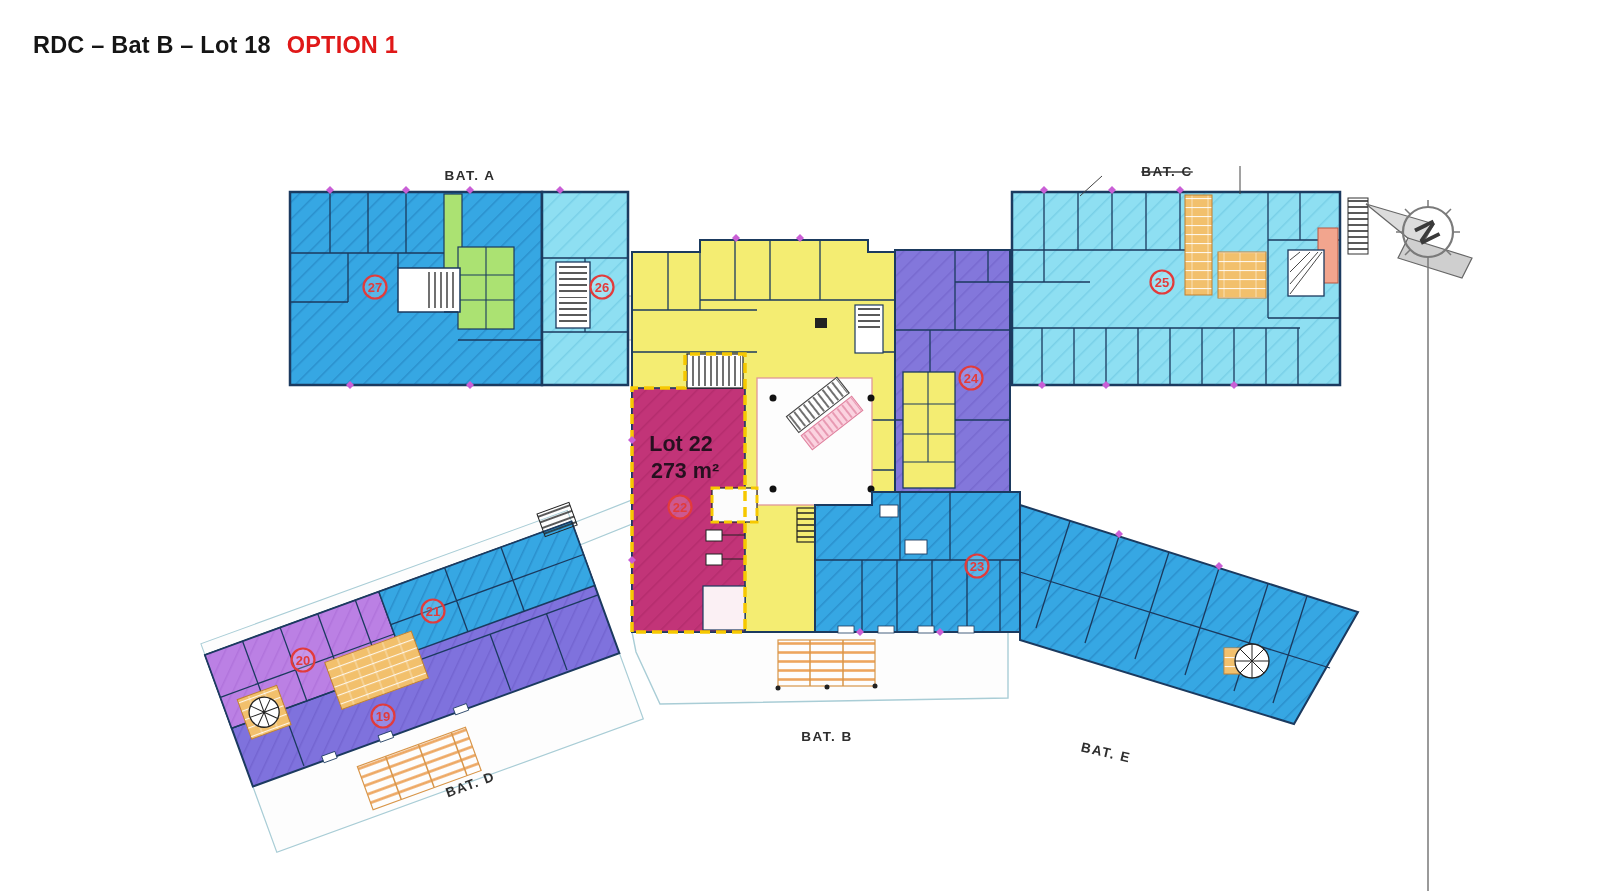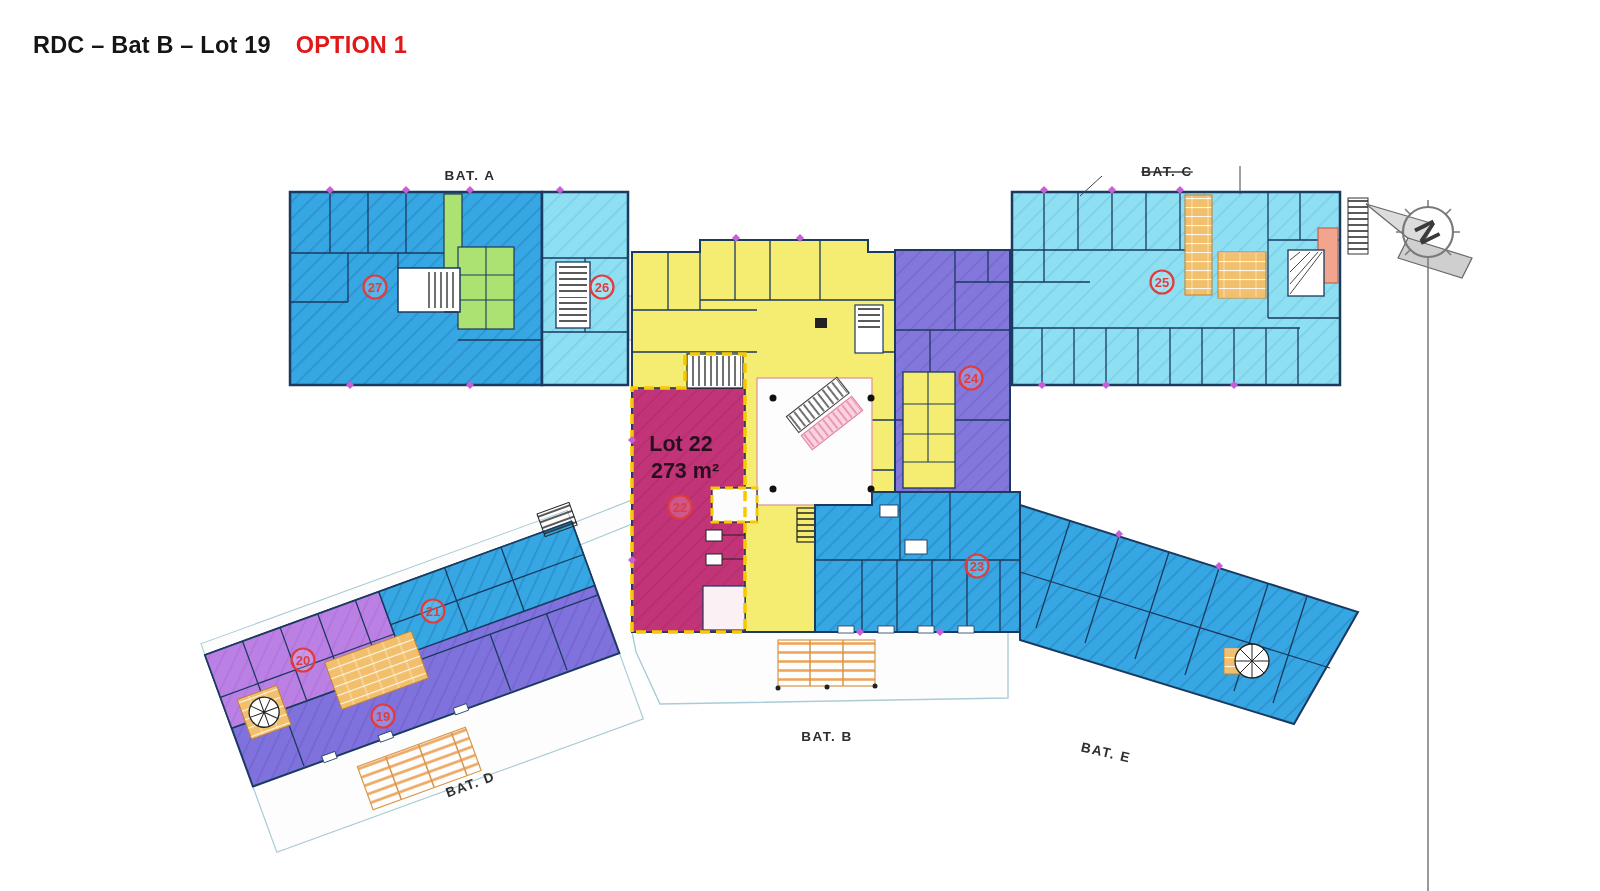--- a/index.html
+++ b/index.html
@@ -1,38 +1,38 @@
 <!DOCTYPE html>
 <html><head>
 <meta charset="utf-8">
 <style>
   html,body{margin:0;padding:0;background:#ffffff;}
   .stage{position:relative;width:1600px;height:891px;background:#ffffff;overflow:hidden;
          font-family:"Liberation Sans",sans-serif;}
   .title{position:absolute;left:33px;top:32px;font-size:23.5px;font-weight:bold;color:#151515;
          letter-spacing:.2px;white-space:nowrap;}
-  .title .opt{color:#e01818;margin-left:25px;}
+  .title .opt{color:#e01818;margin-left:16px;}
   svg.plan{position:absolute;left:0;top:0;width:1600px;height:891px;}
   .plan-label{font-family:"Liberation Sans",sans-serif;font-size:13.5px;font-weight:600;
               fill:#2d2d2d;letter-spacing:1.5px;text-anchor:middle;}
   .strike{text-decoration:line-through;}
   .lot-title{font-family:"Liberation Sans",sans-serif;font-size:21.5px;font-weight:bold;
              fill:#26101f;text-anchor:middle;}
   .zone-circle{fill:rgba(255,255,255,.18);stroke:#e23b3b;stroke-width:2.2;}
   .zone-num{fill:#e23b3b;font-family:"Liberation Sans",sans-serif;font-size:13px;font-weight:bold;
             text-anchor:middle;}
   .compass-n{font-family:"Liberation Sans",sans-serif;font-size:30px;font-weight:bold;fill:#3a3a3a;
              text-anchor:middle;}
 </style>
 </head>
 <body>
 
 <div class="stage">
 
-  <div class="title"><span>RDC – Bat B – Lot 19</span><span class="opt">OPTION 1</span></div>
+  <div class="title"><span>RDC – Bat B – Lot 18</span><span class="opt">OPTION 1</span></div>
 
   <svg class="plan" viewBox="0 0 1600 891">
     <defs>
       <pattern id="hb" width="12" height="12" patternUnits="userSpaceOnUse" patternTransform="rotate(45)">
         <line x1="0" y1="0" x2="0" y2="12" stroke="rgba(8,70,135,0.25)" stroke-width="3"></line>
       </pattern>
       <pattern id="hc" width="13" height="13" patternUnits="userSpaceOnUse" patternTransform="rotate(45)">
         <line x1="0" y1="0" x2="0" y2="13" stroke="rgba(0,120,165,0.15)" stroke-width="3"></line>
       </pattern>
       <pattern id="hv" width="12" height="12" patternUnits="userSpaceOnUse" patternTransform="rotate(45)">

